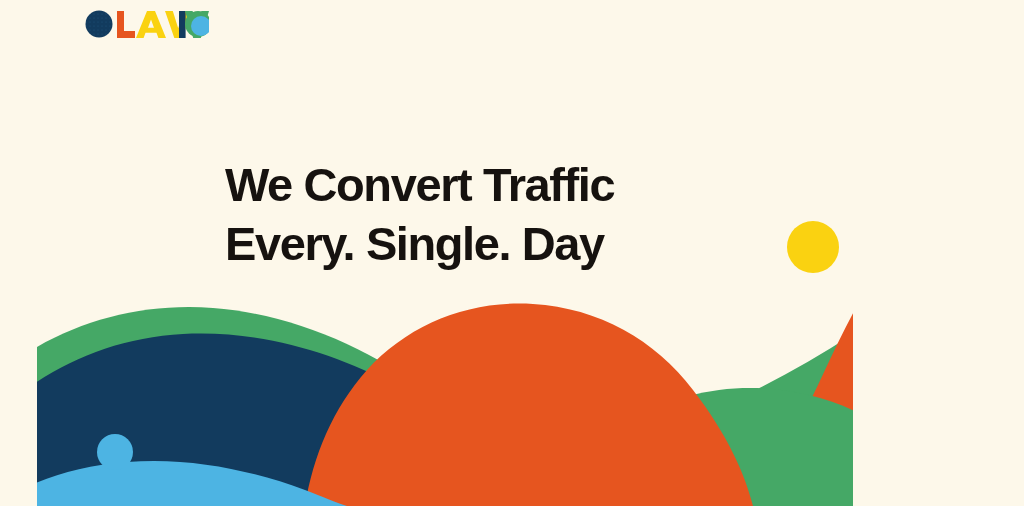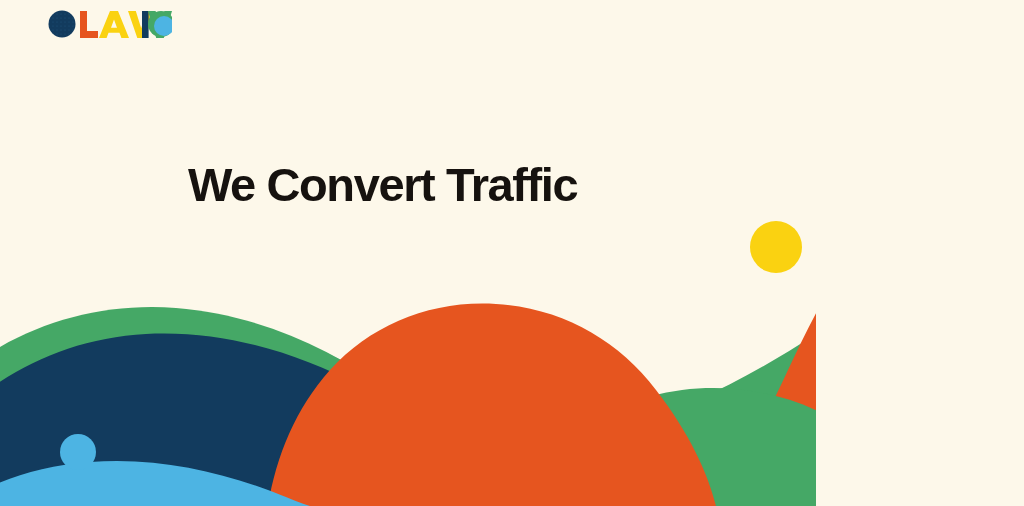--- a/index.html
+++ b/index.html
@@ -15,20 +15,21 @@
     background:#fdf8ea;
     position:relative;
   }
 
   .page {
     position:relative;
     width:816px;
     height:506px;
     background:#4d7c0f;
     overflow:hidden;
+    margin-left:37px;
   }
 
   
   .artwork {
     position:absolute;
     left:0; top:0;
     width:1024px;
     height:506px;
     z-index:0;
   }
@@ -251,16 +252,17 @@
       <span class="bar"></span>
       <span class="bar"></span>
       <span class="bar"></span>
     </button>
 
   </header>
 
   <div class="hero">
     <h1 class="hero-title">
       <span class="line">We Convert Traffic</span>
+      <span class="line">Every. Single. Day</span>
     </h1>
   </div>
 
 </div>
 
 </body></html>

